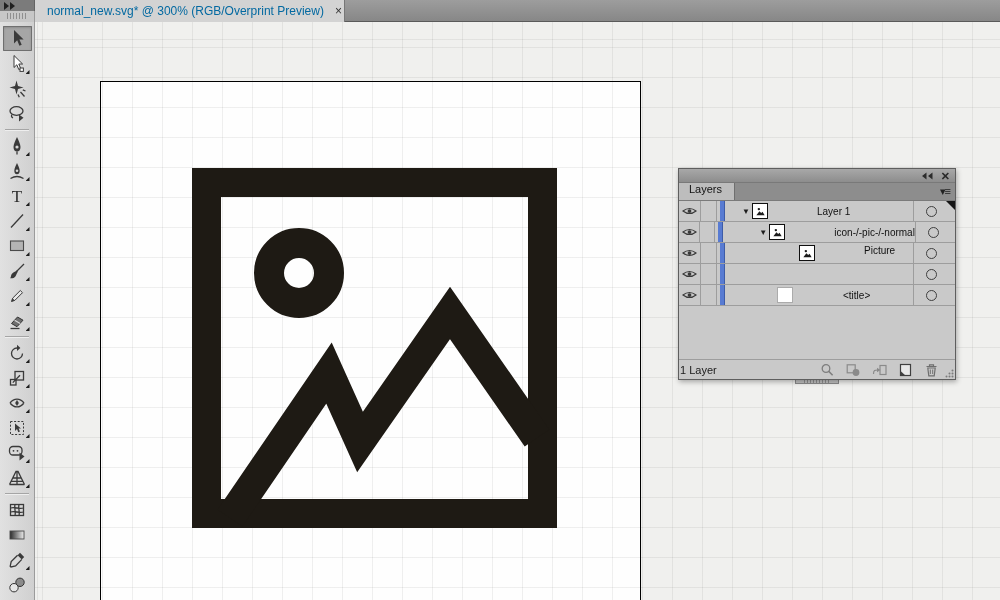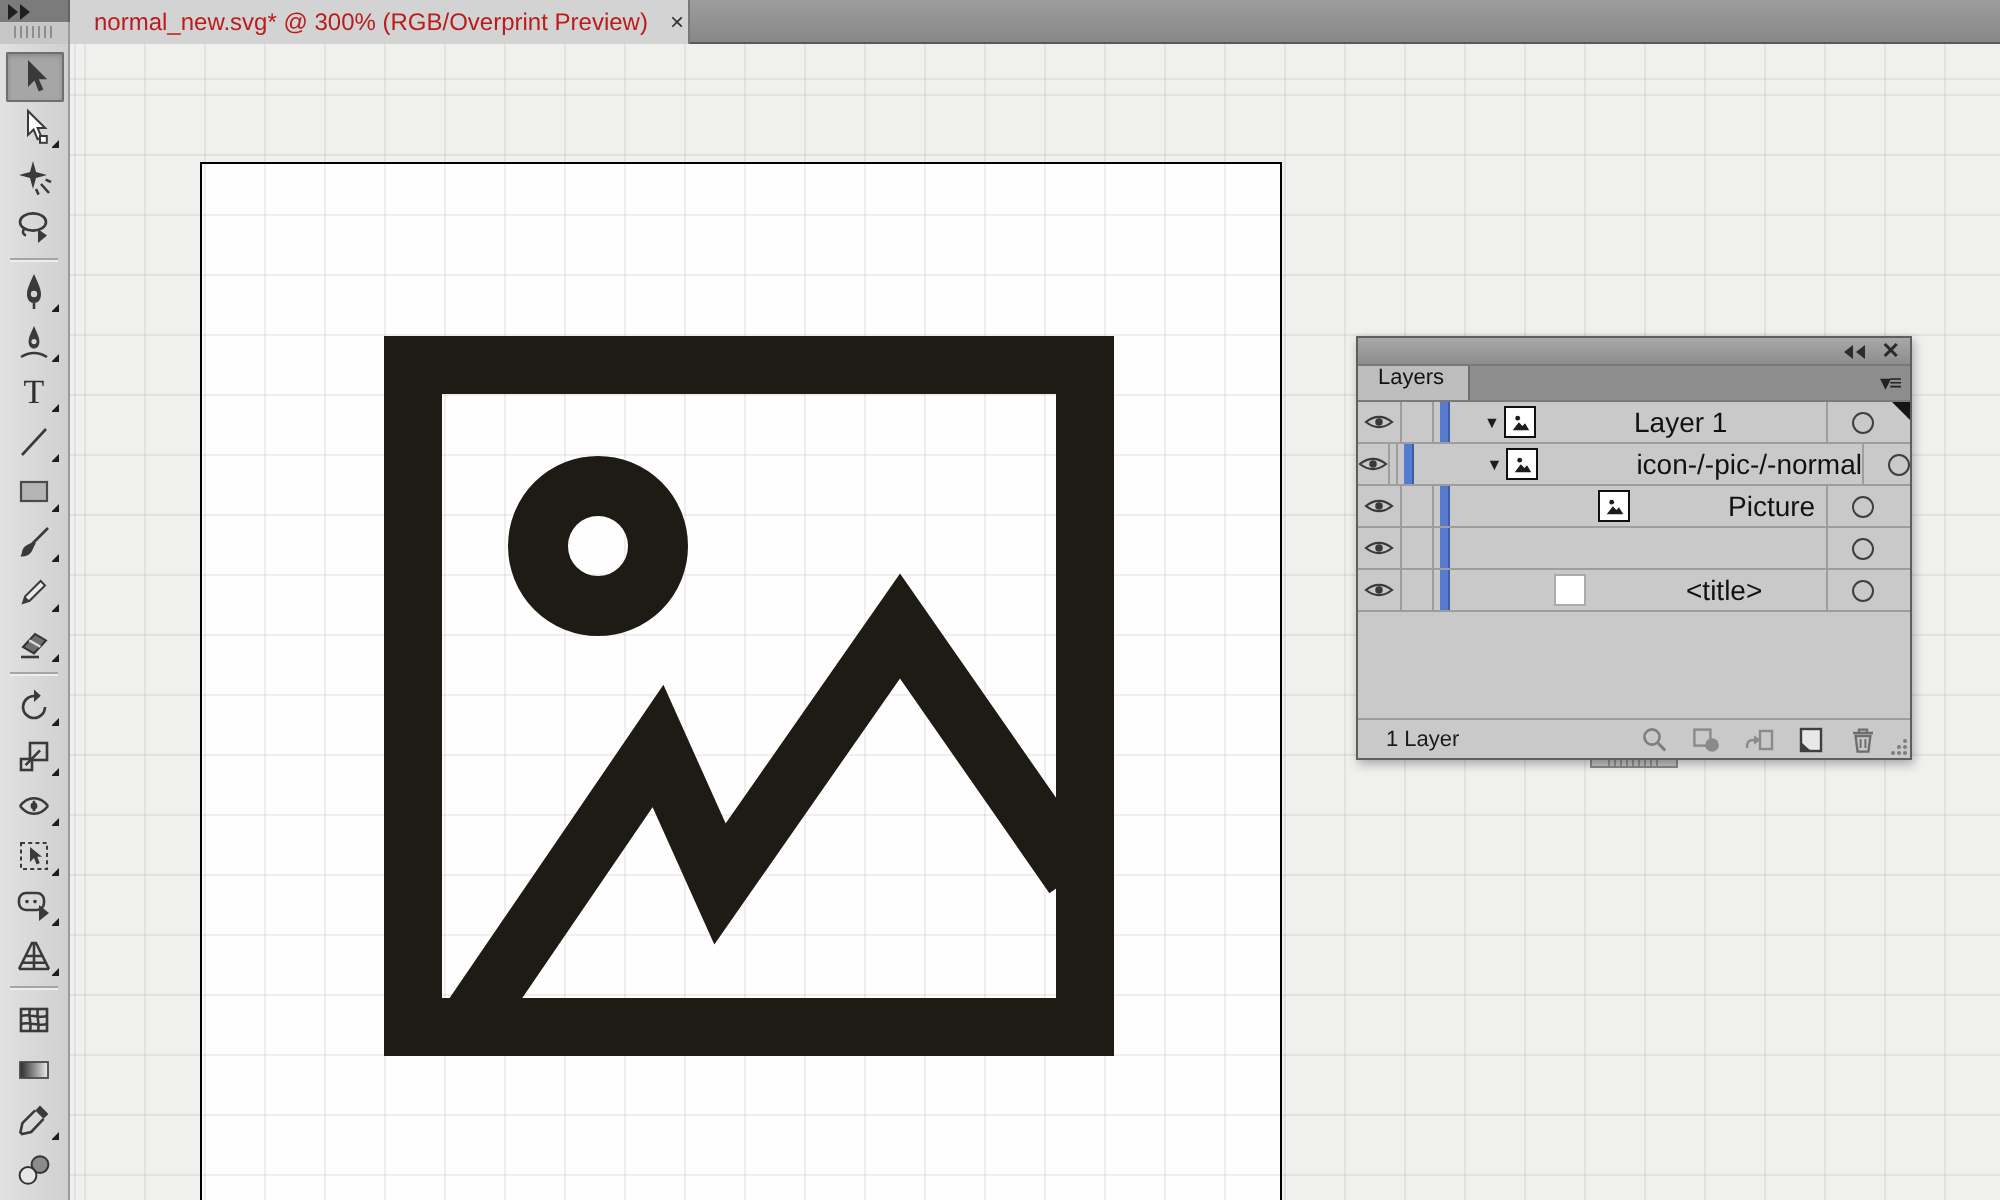--- a/index.html
+++ b/index.html
@@ -14,21 +14,21 @@
           border-bottom:1px solid #5a5a5a;box-sizing:border-box;z-index:20;}
   #dock-corner{position:absolute;left:0;top:0;width:35px;height:11px;background:#7b7b7b;
                border-right:1px solid #636363;display:flex;align-items:center;padding-left:3px;box-sizing:border-box;}
   #dock-grip{position:absolute;left:0;top:11px;width:35px;height:11px;background:#c7c7c7;
              border-right:1px solid #9a9a9a;box-sizing:border-box;}
   #dock-grip .ribs{width:20px;height:6px;margin:2px auto 0;
       background:repeating-linear-gradient(90deg,#8f8f8f 0 1px,transparent 1px 3px);}
   .doc-tab{position:absolute;left:35px;top:0;width:310px;height:22px;background:#d3d3d3;
            border-right:1px solid #777;box-sizing:border-box;display:flex;align-items:center;
            padding:0 8px 0 12px;gap:8px;}
-  .doc-tab .title{font-size:12px;color:#b91c1c;white-space:nowrap;flex:1;}
+  .doc-tab .title{font-size:12px;color:#0369a1;white-space:nowrap;flex:1;}
   .doc-tab .close{font-size:12px;color:#333;cursor:default;line-height:1;padding:0 3px;}
 
   
   #toolbar{position:absolute;left:0;top:22px;bottom:0;width:35px;
            background:linear-gradient(to right,#e1e1e1,#d0d0d0);
            border-right:1px solid #9b9b9b;box-sizing:border-box;z-index:15;
            padding-top:4px;overflow:hidden;}
   .tool{width:29px;height:25px;margin:0 auto;display:flex;align-items:center;justify-content:center;
         position:relative;border-radius:1px;}
   .tool svg{display:block;}
@@ -67,28 +67,28 @@
   .panel-body{height:158px;background:#c9c9c9;position:relative;}
   .layer-row{height:21px;border-bottom:1px solid #9d9d9d;display:flex;box-sizing:border-box;position:relative;}
   .col-eye{width:22px;border-right:1px solid #9d9d9d;display:flex;align-items:center;justify-content:center;box-sizing:border-box;}
   .col-lock{width:16px;border-right:1px solid #9d9d9d;box-sizing:border-box;}
   .row-content{flex:1;display:flex;align-items:center;position:relative;padding-left:3px;}
   .blue-bar{width:4px;height:100%;background:#587bd2;border-right:1px solid #3d5ca8;flex:none;}
   .tri{width:12px;font-size:8px;color:#1c1c1c;flex:none;text-align:center;}
   .thumb{width:14px;height:14px;background:#fff;border:1.5px solid #101010;flex:none;
          display:flex;align-items:center;justify-content:center;margin-right:5px;}
   .swatch{width:14px;height:14px;background:#fff;flex:none;margin-right:7px;box-shadow:0 0 0 1px rgba(0,0,0,.15);}
-  .lbl{font-size:14px;color:#111;white-space:nowrap;padding-left:44px;}
+  .lbl{font-size:10px;color:#111;white-space:nowrap;padding-left:44px;}
   .col-target{width:42px;border-left:1px solid #9d9d9d;display:flex;align-items:center;box-sizing:border-box;position:relative;}
   .target-circle{width:9px;height:9px;border:1px solid #3f3f3f;border-radius:50%;margin-left:12px;}
   .active-corner{position:absolute;right:0;top:0;width:9px;height:9px;background:#151515;
       clip-path:polygon(0 0,100% 0,100% 100%);}
   .pad-r1{padding-left:15px;} .pad-r2{padding-left:34px;} .pad-r3{padding-left:74px;} .pad-r45{padding-left:53px;}
   .panel-statusbar{height:20px;border-top:1px solid #9d9d9d;background:#c9c9c9;display:flex;align-items:center;box-sizing:border-box;}
-  .status-text{font-size:11px;color:#1a1a1a;padding-left:14px;flex:1;}
+  .status-text{font-size:11px;color:#1a1a1a;padding-left:1px;flex:1;}
   .pb-icons{display:flex;align-items:center;gap:11px;margin-right:16px;}
   .pb-icons svg{display:block;}
   .size-grip{position:absolute;right:1px;bottom:1px;}
   #panel-dragbar{position:absolute;left:795px;top:378px;width:44px;height:6px;background:#c2c2c2;
       border:1px solid #8a8a8a;box-sizing:border-box;z-index:29;}
   #panel-dragbar .ribs{width:26px;height:3px;margin:1px auto 0;
       background:repeating-linear-gradient(90deg,#8f8f8f 0 1px,transparent 1px 3px);}
 </style>
 </head>
 <body>

